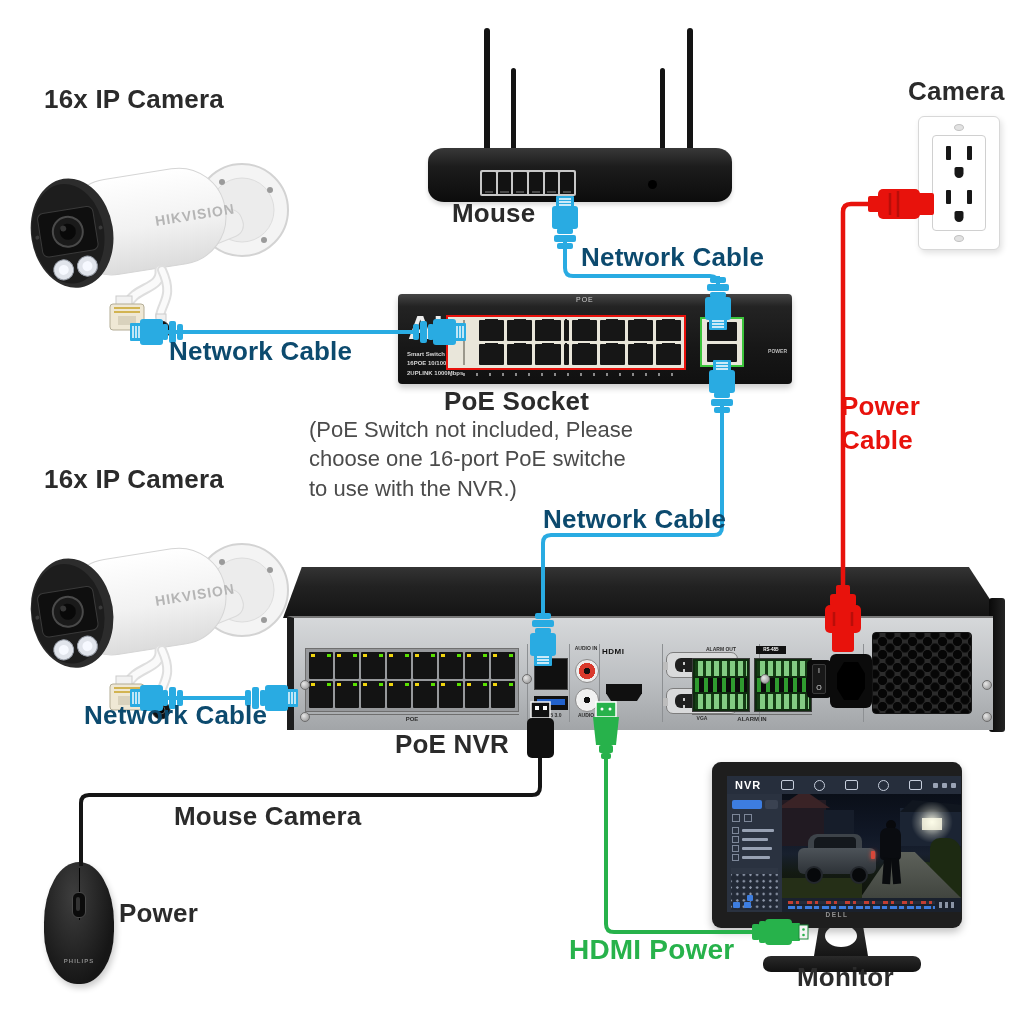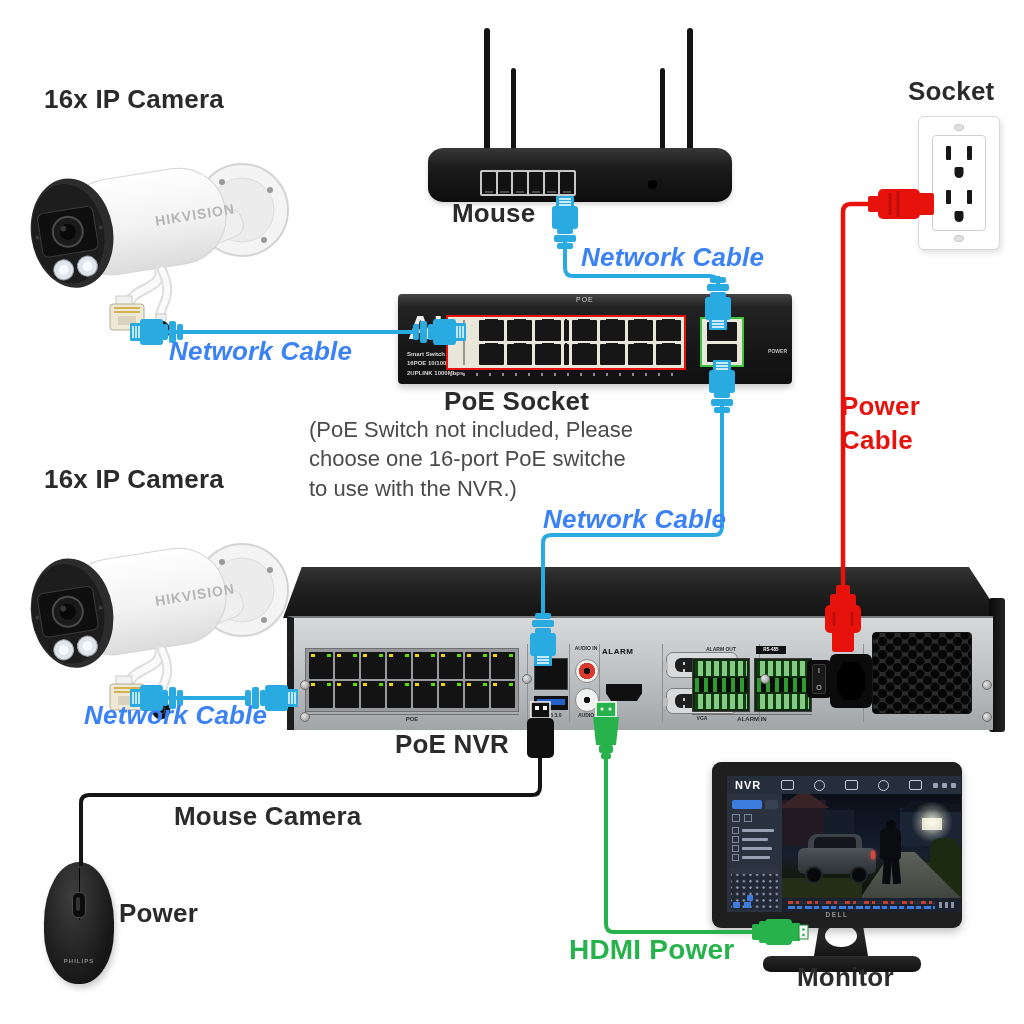--- a/index.html
+++ b/index.html
@@ -1,21 +1,21 @@
 <!DOCTYPE html>
 <html><head>
 <meta charset="utf-8">
 <style>
   html,body{margin:0;padding:0;background:#fff;}
   #canvas{position:relative;width:1024px;height:1024px;background:#fff;overflow:hidden;
           font-family:"Liberation Sans",sans-serif;}
   .abs{position:absolute;}
   
   .lbl{position:absolute;font-weight:bold;color:#2b2b2b;font-size:26px;white-space:nowrap;letter-spacing:.2px;}
-  .lbl-cyan{color:#3b82f6;font-style:italic;}
+  .lbl-cyan{color:#0c4a6e;}
   .lbl-red{color:#e8120c;white-space:pre-line;line-height:1.3;}
   .lbl-green{color:#27b24b;font-size:28px;}
   .lbl-note{position:absolute;font-weight:normal;color:#4b4b4b;font-size:22px;line-height:1.33;white-space:pre-line;}
   
   .antenna{position:absolute;background:#131313;border-radius:3px;}
   .router-body{position:absolute;left:428px;top:148px;width:304px;height:54px;border-radius:16px/14px;
     background:linear-gradient(180deg,#383838 0%,#1c1c1c 35%,#0c0c0c 100%);box-shadow:0 3px 4px rgba(0,0,0,.15);}
   .router-ports{position:absolute;left:52px;top:22px;width:96px;height:26px;background:#c7c7c7;border-radius:2px;
     display:flex;gap:2px;padding:2px;box-sizing:border-box;}
   .router-ports span{flex:1;background:#121212;border-radius:1px 1px 0 0;position:relative;}
@@ -369,21 +369,21 @@
 
       <div class="lan"></div>
       <div class="usb"></div>
       <div class="tinylab" style="left:238px;top:95px;width:40px">USB 3.0</div>
 
       <div class="tinylab" style="left:277px;top:28px;width:30px">AUDIO IN</div>
       <div class="rca red" style="left:281px;top:41px"></div>
       <div class="rca white" style="left:281px;top:70px"></div>
       <div class="tinylab" style="left:277px;top:95px;width:30px">AUDIO</div>
 
-      <div class="hdmi-logo">ALARM</div>
+      <div class="hdmi-logo">HDMI</div>
       <div class="hdmi-port"></div>
 
       <div class="db9" style="left:372px;top:34px"></div>
       <div class="tinylab" style="left:388px;top:62px;width:40px">RS-232</div>
       <div class="db9" style="left:372px;top:70px"></div>
       <div class="tinylab" style="left:388px;top:98px;width:40px">VGA</div>
 
       <div class="tinylab" style="left:400px;top:29px;width:54px">ALARM OUT</div>
       <div class="chip485" style="left:462px;top:28px;width:30px">RS-485</div>
       <div class="terminal" style="left:398px;top:40px">
@@ -571,21 +571,21 @@
       <rect x="765" y="919" width="27" height="26" rx="4"></rect>
       <rect x="790" y="923" width="10" height="18" rx="1"></rect>
       <rect x="799" y="925" width="9" height="14" fill="#f4f4f4" stroke="#1d8a3a" stroke-width="1"></rect>
       <circle cx="803.5" cy="929.5" r="1.3" fill="#27b24b"></circle>
         <circle cx="803.5" cy="935" r="1.3" fill="#27b24b"></circle>
     </g>
   </svg>
 
   <div class="lbl" style="left:44px;top:84px;z-index:30">16x IP Camera</div>
   <div class="lbl" style="left:452px;top:198px;z-index:30">Mouse</div>
-  <div class="lbl" style="left:908px;top:76px;z-index:30">Socket</div>
+  <div class="lbl" style="left:908px;top:76px;z-index:30">Camera</div>
   <div class="lbl lbl-cyan" style="left:581px;top:242px;z-index:30">Network Cable</div>
   <div class="lbl lbl-cyan" style="left:169px;top:336px;z-index:30">Network Cable</div>
   <div class="lbl" style="left:444px;top:386px;z-index:30">PoE Socket</div>
   <div class="lbl-note" style="left:309px;top:415px;z-index:30">(PoE Switch not included,  Please
 choose one 16-port PoE switche
 to use with the NVR.)</div>
   <div class="lbl lbl-red" style="left:841px;top:390px;z-index:30">Power
 Cable</div>
   <div class="lbl" style="left:44px;top:464px;z-index:30">16x IP Camera</div>
   <div class="lbl lbl-cyan" style="left:543px;top:504px;z-index:30">Network Cable</div>

